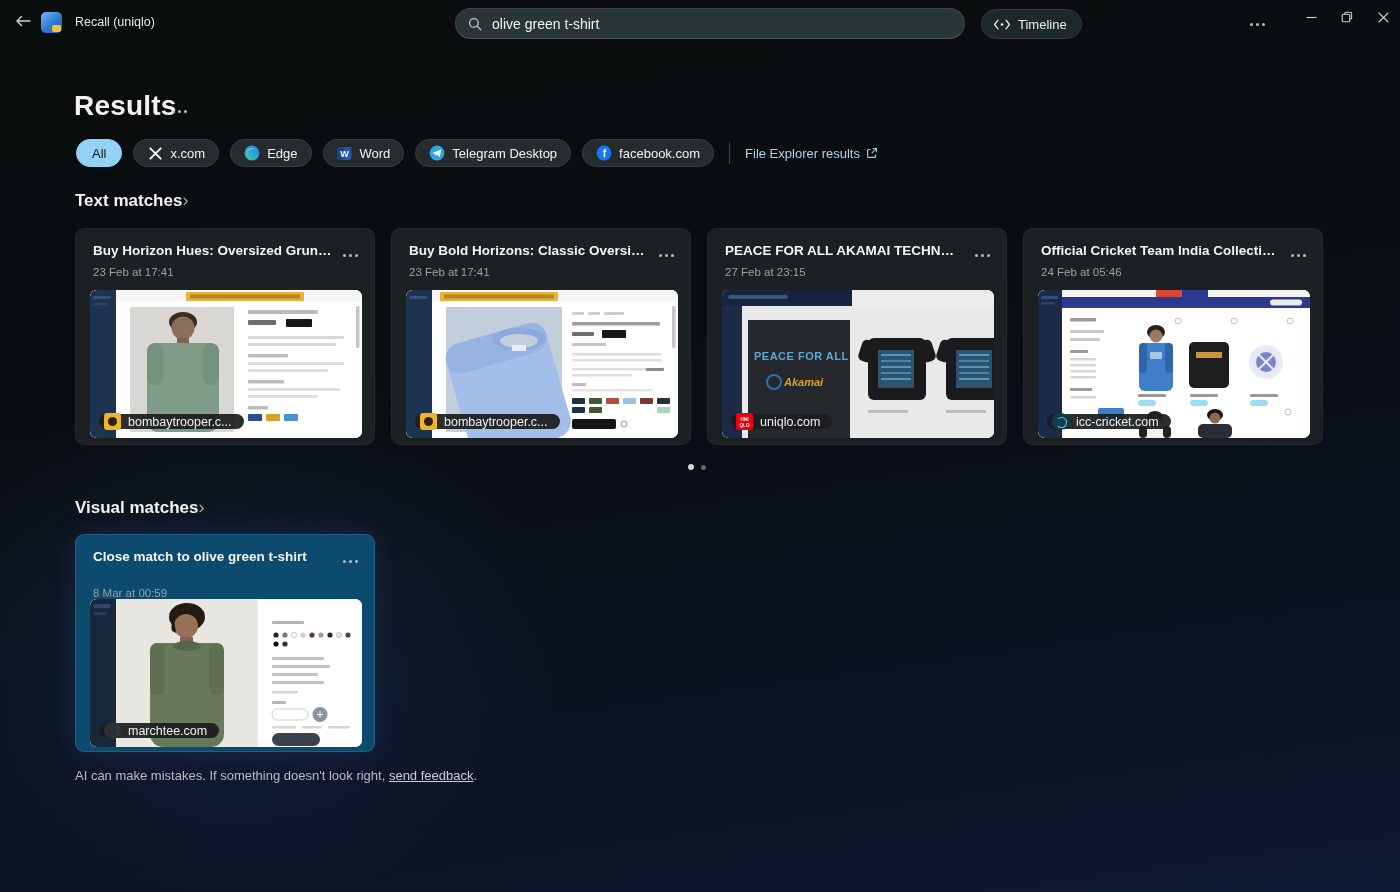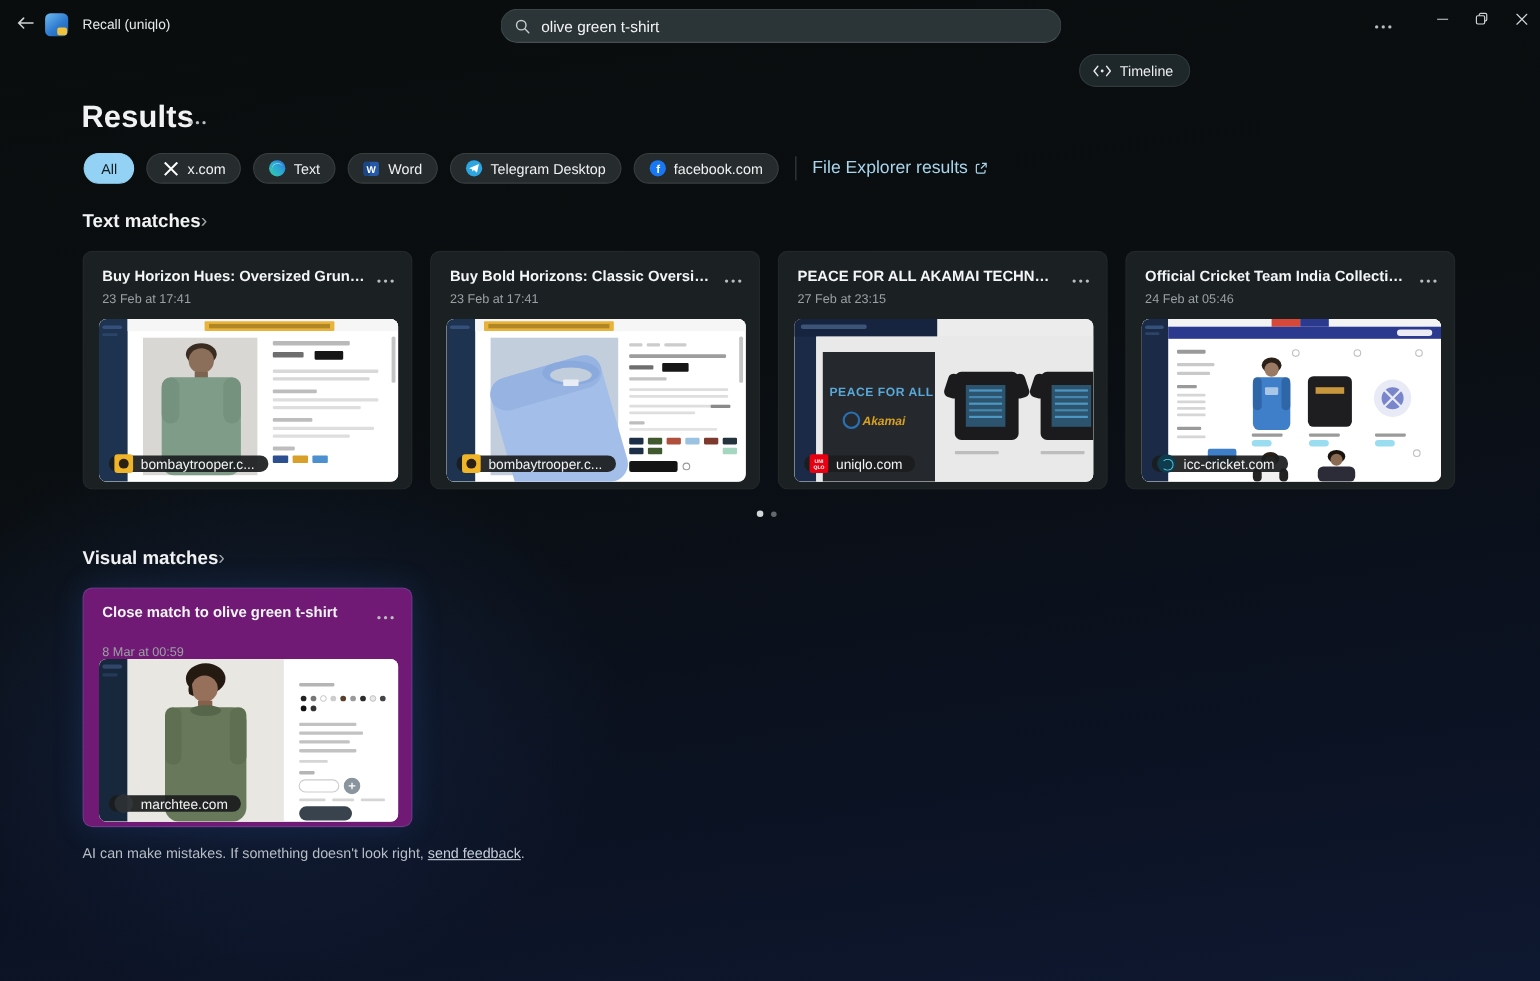--- a/index.html
+++ b/index.html
@@ -24,52 +24,52 @@
 
   .searchbox { position:absolute; left:455px; top:8px; width:510px; height:31px;
     background:#2b3436; border:1px solid #3b4649; border-bottom-color:#4a5659;
     border-radius:16px; display:flex; align-items:center; padding:0 12px; }
   .searchbox svg { flex:0 0 auto; margin-right:10px; }
   .search-input { flex:1; background:transparent; border:none; outline:none; color:#f2f4f5;
     font-size:14px; font-family:"Liberation Sans", sans-serif; }
 
   .timeline-btn { position:absolute; left:981px; top:9px; height:30px; padding:0 14px 0 11px;
     background:#1e282b; border:1px solid #303a3d; border-radius:15px;
-    display:flex; align-items:center; gap:7px; font-size:13px; color:#eceeef;margin-top:40px; }
+    display:flex; align-items:center; gap:7px; font-size:13px; color:#eceeef; }
 
   .dots-icon { display:inline-flex; align-items:center; gap:3px; }
   .dots-icon i { width:3px; height:3px; border-radius:50%; background:#b9bdbf; display:block; }
   .titlebar-more { position:absolute; left:1242px; top:9px; width:30px; height:30px;
     display:flex; align-items:center; justify-content:center; border-radius:5px; }
   .win-btn { position:absolute; top:2px; width:34px; height:30px; display:flex; align-items:center; justify-content:center; }
   .win-min { left:1294px; } .win-restore { left:1330px; } .win-close { left:1366px; }
 
   
   .results-heading { position:absolute; left:74px; top:90px; font-size:28px; font-weight:700; letter-spacing:.2px; }
   .results-more { position:absolute; left:165px; top:98px; width:28px; height:26px;
     display:flex; align-items:center; justify-content:center; border-radius:5px; }
 
   .chips-row { position:absolute; left:76px; top:139px; display:flex; align-items:center; gap:11px; }
   .chip { height:28px; display:flex; align-items:center; gap:7px; padding:0 13px;
     background:#262b2d; border:1px solid #383f41; border-radius:14px; font-size:13px; color:#f0f2f3;justify-content:center; }
   .chip.selected { background:#93d2f4; border-color:#93d2f4; color:#10191d; font-weight:500; padding:0 15px; }
   .chip-ic { width:16px; height:16px; display:inline-flex; align-items:center; justify-content:center; }
   .chips-divider { width:1px; height:22px; background:#3a4143; margin:0 4px; }
-  .fe-link { display:flex; align-items:center; gap:6px; font-size:16px; color:#a8d4ec; cursor:pointer; }
+  .fe-link { display:flex; align-items:center; gap:6px; font-size:13px; color:#a8d4ec; cursor:pointer; }
 
   
   .section-heading { position:absolute; font-size:17px; font-weight:700; display:flex; align-items:center; }
   .section-heading .chev { font-size:18px; font-weight:400; color:#9fa5a8; margin-top:-2px; }
   .h-text { left:75px; top:191px; }
   .h-visual { left:75px; top:498px; }
 
   
   .card { position:absolute; width:300px; height:217px; background:#1b2022; border:1px solid rgba(255,255,255,0.035);
     border-radius:9px; }
-  .card.visual { top:534px; height:218px; background:#701a75; border:1px solid rgba(125,165,225,0.22);
+  .card.visual { top:534px; height:218px; background:#0c4a6e; border:1px solid rgba(125,165,225,0.22);
     box-shadow:0 0 26px rgba(55,95,175,0.22);padding-left:33px; }
   .card-title { position:absolute; left:17px; top:14px; right:42px; font-size:13.5px; font-weight:600;
     color:#f3f5f6; white-space:nowrap; overflow:hidden; text-overflow:ellipsis; }
   .card-title b { font-weight:700; }
   .card-more { position:absolute; right:10px; top:16px; width:28px; height:20px;
     display:flex; align-items:center; justify-content:center; border-radius:4px; }
   .card-date { position:absolute; left:17px; top:37px; font-size:11.5px; color:#9aa1a4; }
   .thumb { position:absolute; left:14px; top:61px; width:272px; height:148px; border-radius:7px;
     overflow:hidden; background:#ffffff; }
   .card.visual .thumb { top:64px; }
@@ -177,21 +177,21 @@
             <linearGradient id="eg" x1="0" y1="1" x2="1" y2="0">
           <stop offset="0" stop-color="#35d0a0"></stop>
               <stop offset="0.55" stop-color="#2aa6d8"></stop>
               <stop offset="1" stop-color="#2f6fd8"></stop>
         </linearGradient>
           </defs>
         <circle cx="8" cy="8" r="7.4" fill="url(#eg)"></circle>
         <path d="M3.5 10.5 a5.3 5.3 0 0 1 9.5-4.3 a4.6 4.6 0 0 0 -9.5 4.3" fill="#9fe8d8" opacity="0.85"></path>
       </svg>
     </span>
-    <span>Text</span>
+    <span>Edge</span>
   </button>
   <button class="chip">
     <span class="chip-ic">
       <svg width="15" height="15" viewBox="0 0 15 15">
         <rect x="0.5" y="1" width="14" height="13" rx="2.2" fill="#2458a8"></rect>
         <rect x="0.5" y="1" width="6" height="13" rx="2.2" fill="#1b4686"></rect>
         <text x="7.5" y="11" font-size="9" font-weight="bold" fill="#ffffff" text-anchor="middle">W</text>
       </svg>
     </span>
     <span>Word</span>

